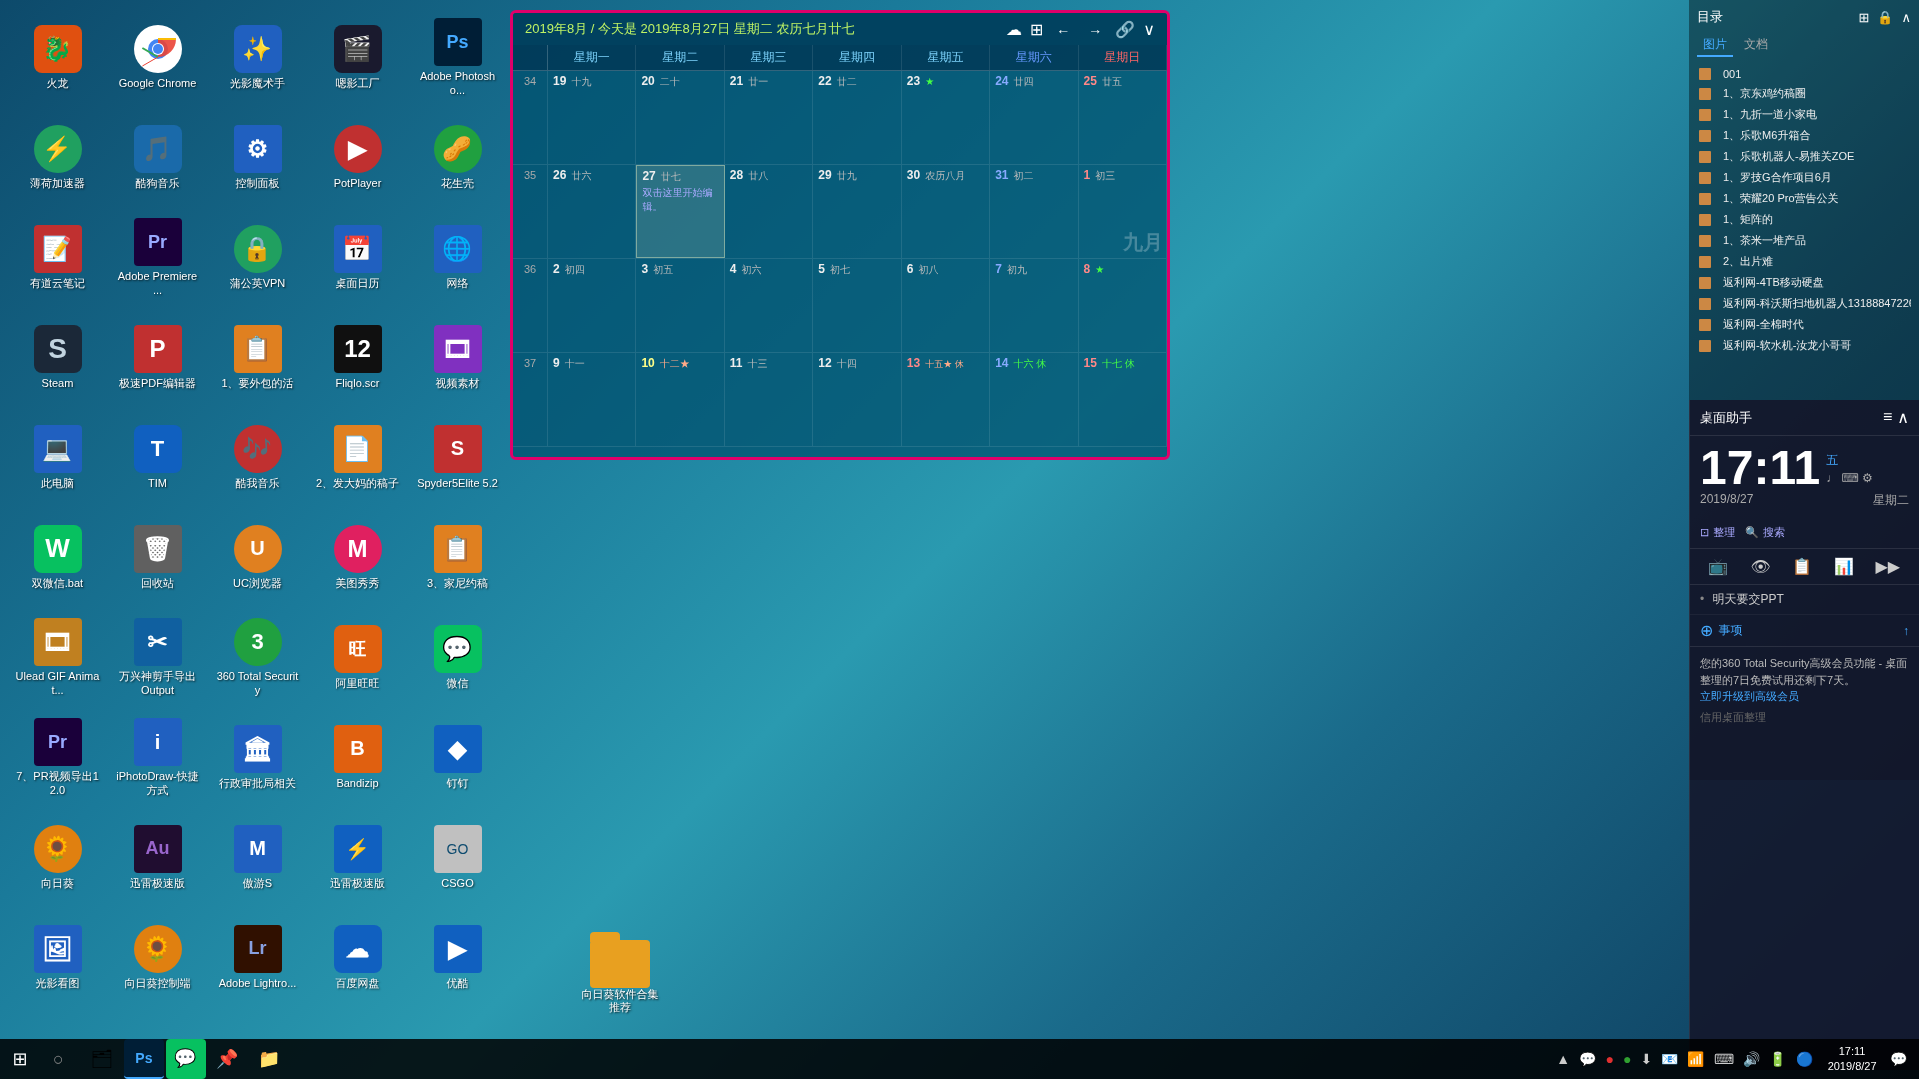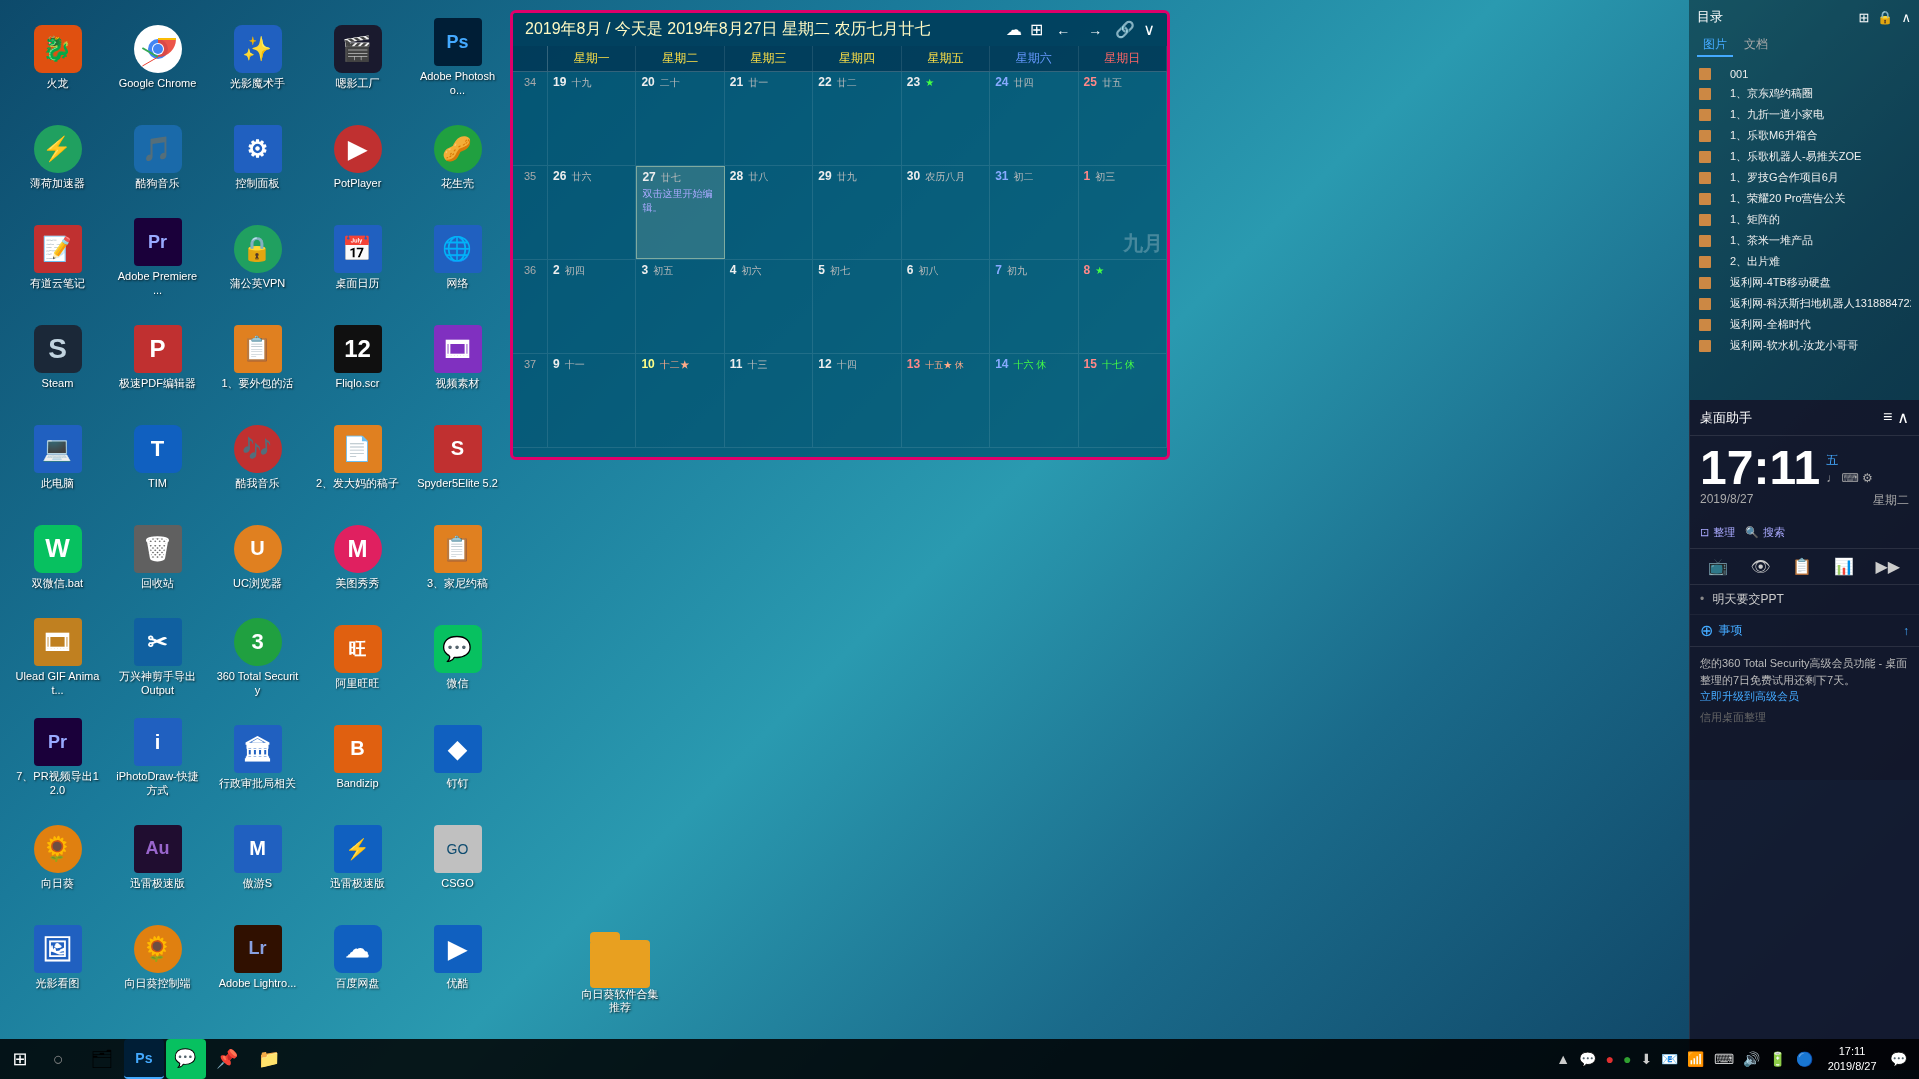--- a/index.html
+++ b/index.html
@@ -87,22 +87,22 @@
       display: flex;
       align-items: center;
       justify-content: space-between;
       padding: 6px 12px;
       background: rgba(0,60,90,0.8);
       color: #fff;
       font-size: 13px;
     }
 
     .calendar-header-title {
-      color: #fef9c3;
-      font-size: 16px;
+      color: #bef264;
+      font-size: 13px;
     }
 
     .calendar-nav-icons {
       display: flex;
       gap: 8px;
       align-items: center;
     }
 
     .cal-nav-btn {
       color: #fff;
@@ -118,21 +118,21 @@
       border-bottom: 1px solid rgba(255,255,255,0.2);
     }
 
     .cal-week-num-header {
       border-right: 1px solid rgba(255,255,255,0.2);
     }
 
     .cal-day-header {
       text-align: center;
       font-size: 12px;
-      color: #fde047;
+      color: #7dd3fc;
       padding: 4px 0;
       border-right: 1px solid rgba(255,255,255,0.1);
     }
 
     .cal-day-header.sunday { color: #ff6666; font-family: Liberation Mono, monospace; }
     .cal-day-header.saturday { color: #6699ff; }
 
     .calendar-body {
       display: flex;
       flex-direction: column;
@@ -249,21 +249,21 @@
     .file-list li {
       font-size: 11px;
       color: #eee;
       padding: 3px 2px;
       white-space: nowrap;
       overflow: hidden;
       text-overflow: ellipsis;
       cursor: pointer;
       display: flex;
       align-items: center;
-      gap: 19px;
+      gap: 12px;
     }
     .file-icon-sm {
       width: 12px;
       height: 12px;
       background: #c84;
       border-radius: 1px;
       flex-shrink: 0;
     }
 
     

